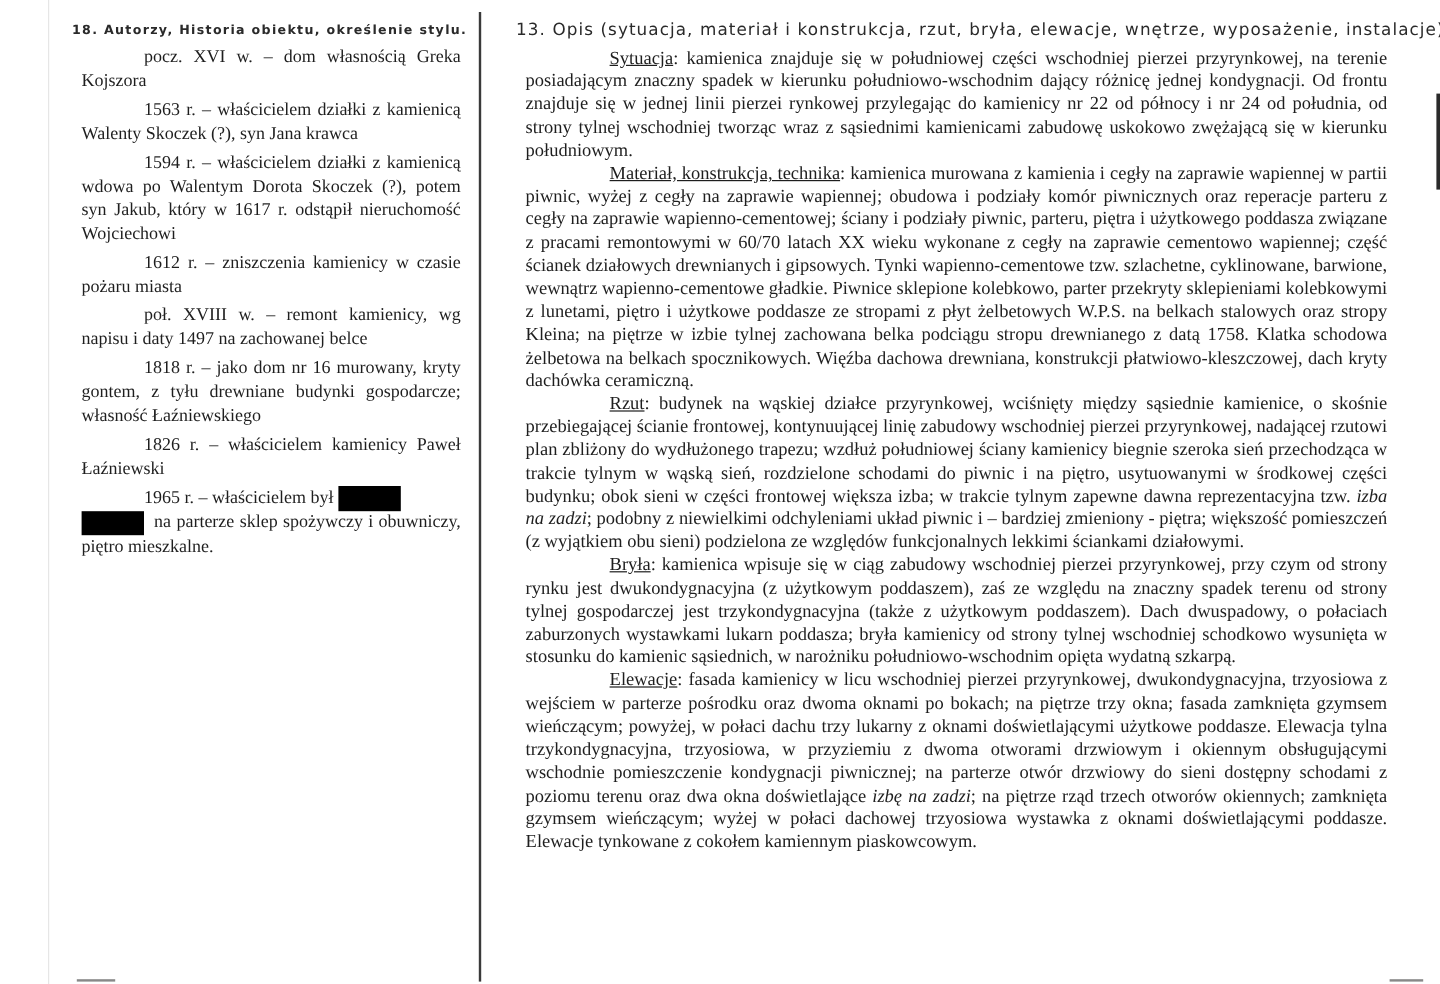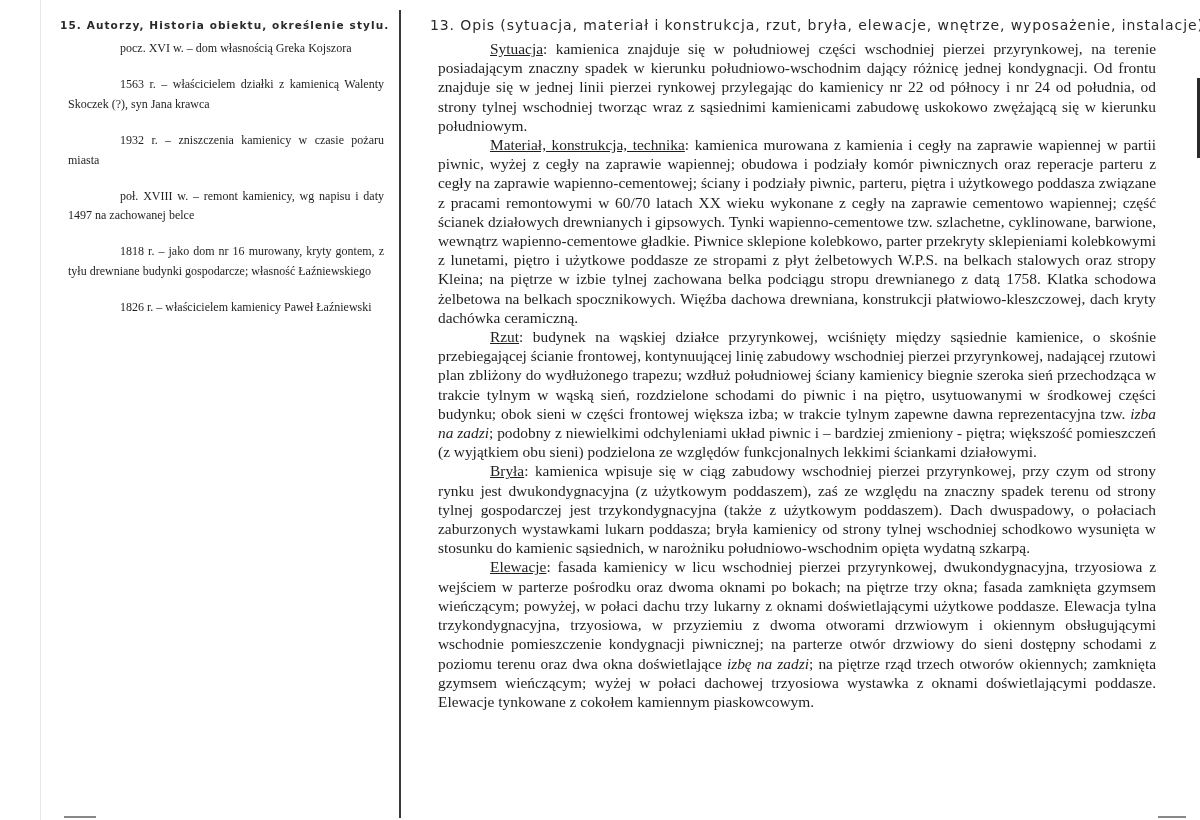--- a/index.html
+++ b/index.html
@@ -32,48 +32,52 @@
     font-size: 10px; letter-spacing: 1.1px; color: #2a2a2a;
     height: 14px; line-height: 14px; white-space: nowrap;
     margin-bottom: 7px;
   }
   .section-head.left { margin-left: -8px; font-weight: bold; font-size: 10.5px; }
   .section-head.right { margin-left: -8px; font-size: 14px; letter-spacing: 0.9px; }
   .para {
     font-size: 15.4px; line-height: 19.2px; text-align: justify;
     text-indent: 52px; margin: 0;
   }
-  .col-left .para { font-size: 12px; line-height: 19.9px; }
-  .col-left .para + .para { margin-top: 16px; font-family: Liberation Serif, serif; }
-  .lead { text-decoration: underline; }
+  .col-left .para { font-size: 15px; line-height: 19.9px; }
+  .col-left .para + .para { margin-top: 4px; font-family: Liberation Serif, serif; }
+  .lead { text-decoration: underline; margin-left: 18px; }
   em { font-style: italic; }
   .redact {
     display: inline-block; background: #000; vertical-align: middle;
   }
   .redact.r1 { width: 52px; height: 21px; margin-left: 4px; }
   .redact.r2 { width: 52px; height: 20px; margin-right: 4px; }
   .footer-mark {
     position: absolute; top: 816px; height: 2px; background: #888;
   }
 </style>
 </head>
 <body>
 
 <div class="scan-edge-left"></div>
 
 <div class="col-left">
-  <div class="section-head left">15. Autorzy, Historia obiektu, określenie stylu.</div>
+  <div class="section-head left">18. Autorzy, Historia obiektu, określenie stylu.</div>
 
   <p class="para">pocz. XVI w. – dom własnością Greka Kojszora</p>
   <p class="para">1563 r. – właścicielem działki z kamienicą Walenty Skoczek (?), syn Jana krawca</p>
-  <p class="para">1932 r. – zniszczenia kamienicy w czasie pożaru miasta</p>
+  <p class="para">1594 r. – właścicielem działki z kamienicą wdowa po Walentym Dorota Skoczek (?), potem syn Jakub, który w 1617 r. odstąpił nieruchomość Wojciechowi</p>
+  <p class="para">1612 r. – zniszczenia kamienicy w czasie pożaru miasta</p>
   <p class="para">poł. XVIII w. – remont kamienicy, wg napisu i daty 1497 na zachowanej belce</p>
   <p class="para">1818 r. – jako dom nr 16 murowany, kryty gontem, z tyłu drewniane budynki gospodarcze; własność Łaźniewskiego</p>
   <p class="para">1826 r. – właścicielem kamienicy Paweł Łaźniewski</p>
 
+  <p class="para">
+    <span>1965 r. – właścicielem był</span><span class="redact r1"></span><br><span class="redact r2"></span> <span>na parterze sklep spożywczy i obuwniczy, piętro mieszkalne.</span>
+  </p>
 
 </div>
 
 <div class="divider"></div>
 
 <div class="col-right">
   <div class="section-head right">13. Opis (sytuacja, materiał i konstrukcja, rzut, bryła, elewacje, wnętrze, wyposażenie, instalacje).</div>
 
   <p class="para"><span class="lead">Sytuacja</span><span>: kamienica znajduje się w południowej części wschodniej pierzei przyrynkowej, na terenie posiadającym znaczny spadek w kierunku południowo-wschodnim dający różnicę jednej kondygnacji. Od frontu znajduje się w jednej linii pierzei rynkowej przylegając do kamienicy nr 22 od północy i nr 24 od południa, od strony tylnej wschodniej tworząc wraz z sąsiednimi kamienicami zabudowę uskokowo zwężającą się w kierunku południowym.</span></p>
 

